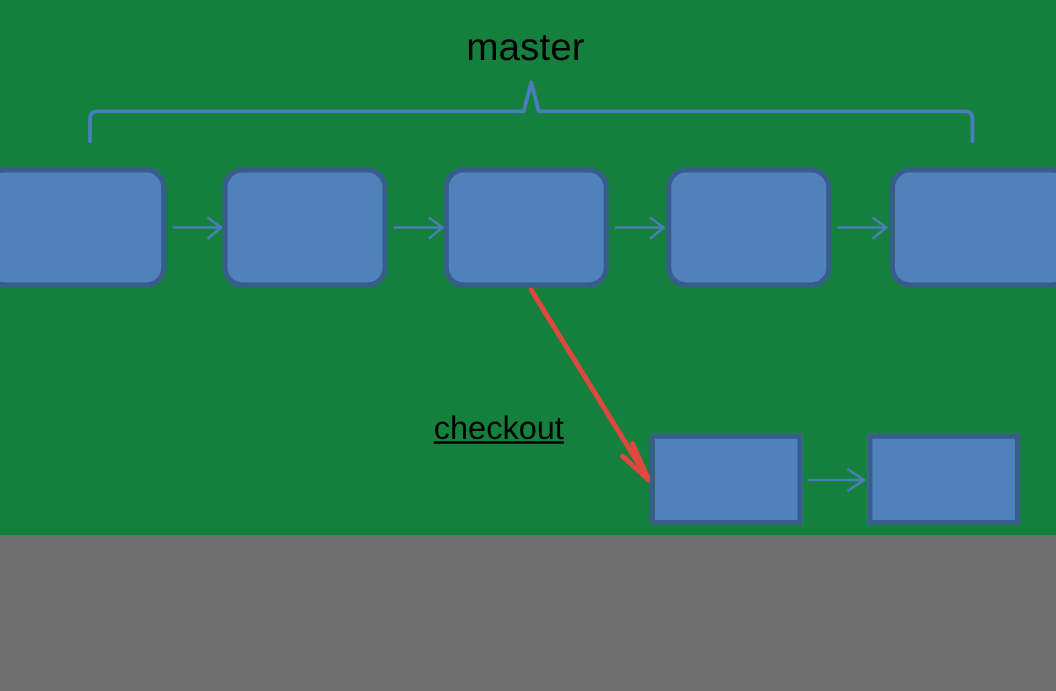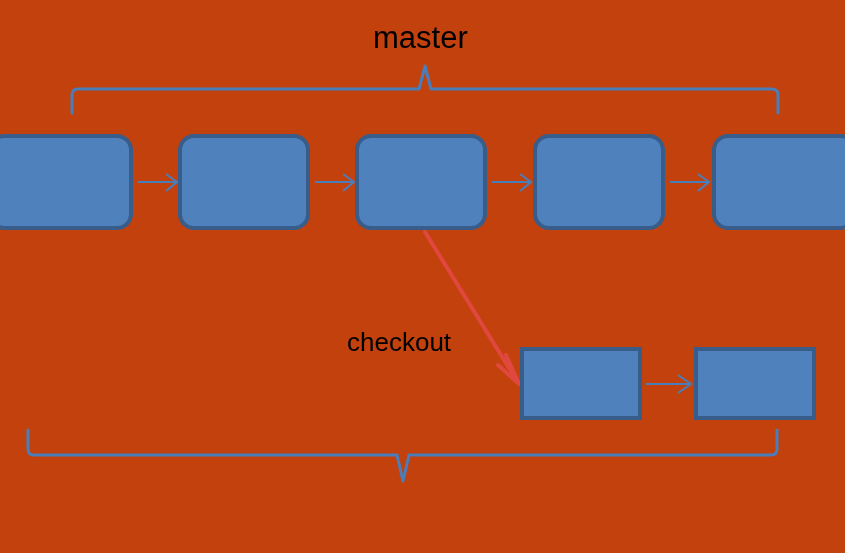--- a/index.html
+++ b/index.html
@@ -3,22 +3,22 @@
 <meta charset="utf-8">
 <style>
   html, body {
     margin: 0;
     padding: 0;
     background: #6e6e6e;
   }
   #canvas {
     position: relative;
     width: 845px;
-    height: 553px;
-    background: #c2410c;
+    height: 428px;
+    background: #15803d;
     overflow: hidden;
     font-family: "Liberation Sans", sans-serif;
   }
   #svg-layer {
     position: absolute;
     left: 0;
     top: 0;
     width: 845px;
     height: 553px;
   }
@@ -111,17 +111,17 @@
   <div class="commit-box master" style="left:178px; top:134px; width:132px; height:96px;"></div>
   <div class="commit-box master" style="left:355px; top:134px; width:132px; height:96px;"></div>
   <div class="commit-box master" style="left:533px; top:134px; width:132px; height:96px;"></div>
   <div class="commit-box master" style="left:712px; top:134px; width:145px; height:96px;"></div>
 
   <div class="commit-box branch" style="left:520px; top:347px; width:122px; height:73px;"></div>
   <div class="commit-box branch" style="left:694px; top:347px; width:122px; height:73px;"></div>
 
   <div class="label label-master" style="left:373px; top:22px;">master</div>
 
-  <div class="label label-checkout" style="left:347px; top:329px;">checkout</div>
+  <div class="label label-checkout" style="left:347px; top:329px;text-decoration:underline;">checkout</div>
 
 
 
 </div>
 
 </body></html>

